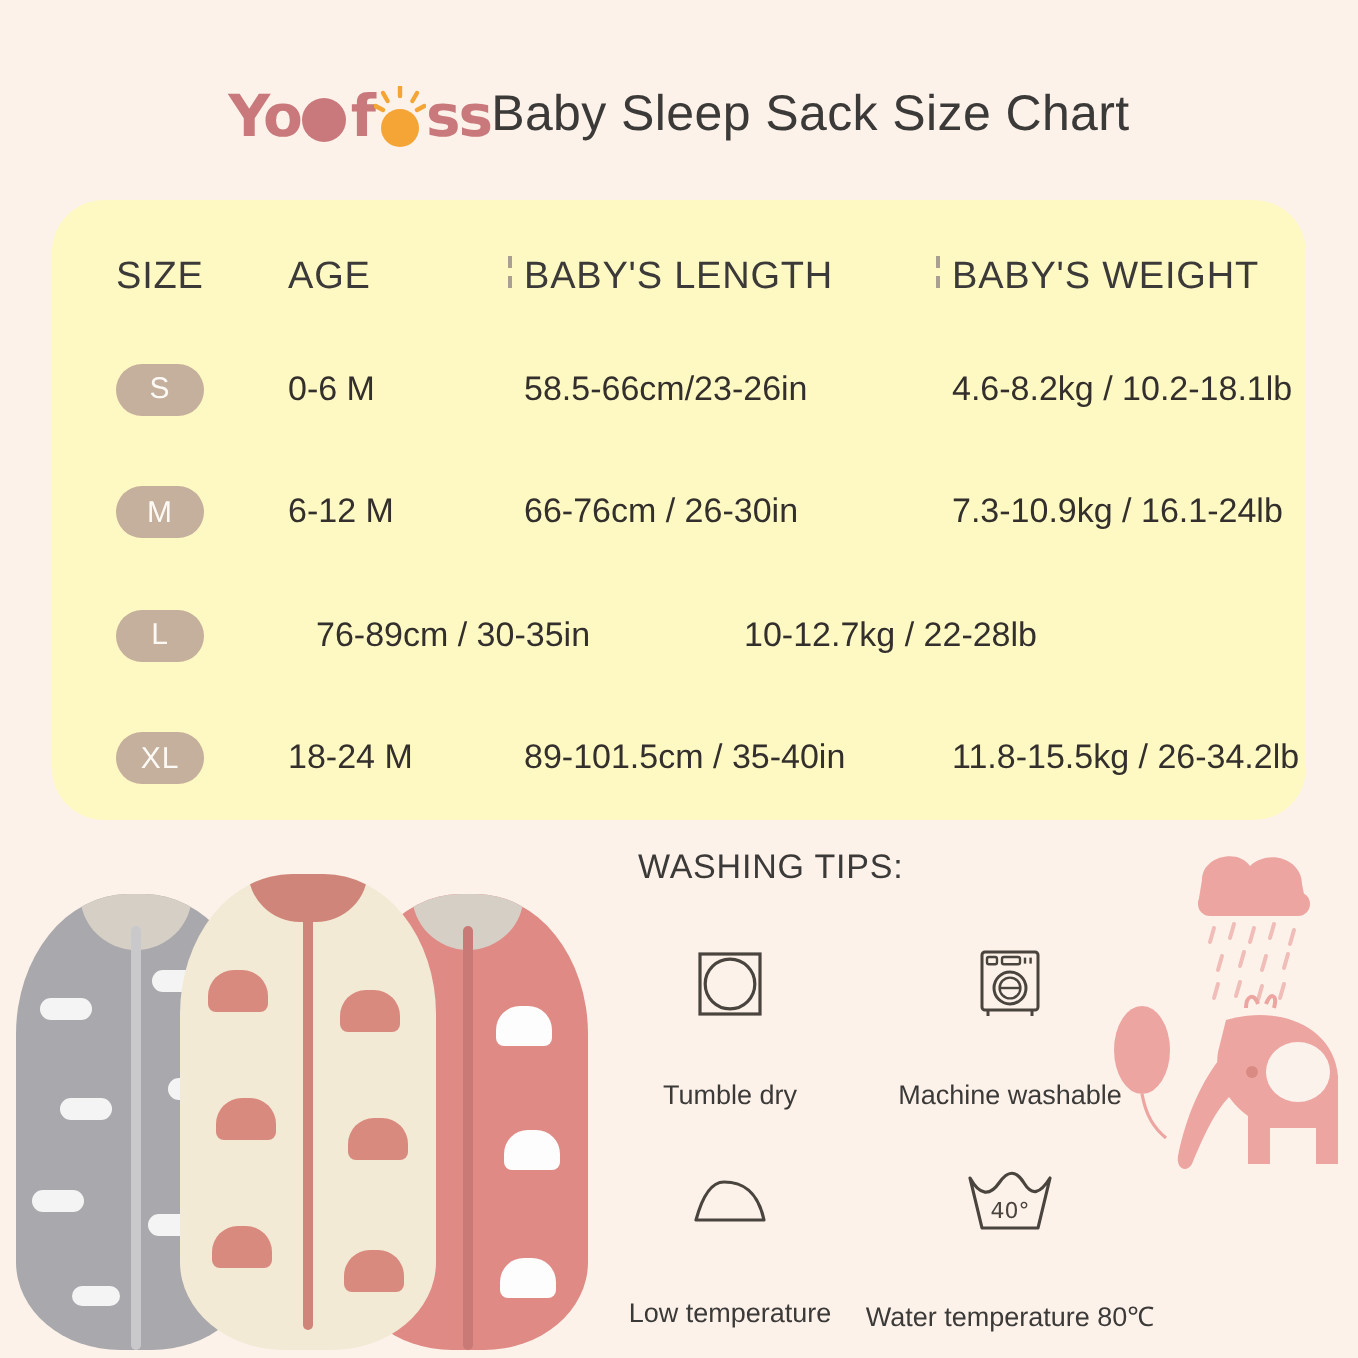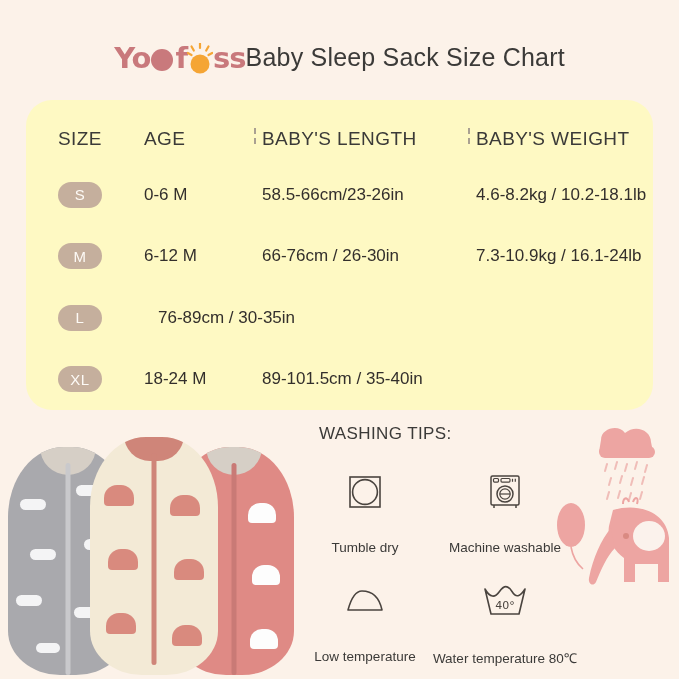--- a/index.html
+++ b/index.html
@@ -295,30 +295,32 @@
       <div class="c-weight cell">7.3-10.9kg / 16.1-24lb</div>
     </div>
 
     <div class="row">
       <div class="c-size">
         <span class="badge">L</span>
       </div>
       <div class="c-sep"></div>
       <div class="c-length cell">76-89cm / 30-35in</div>
       <div class="c-sep"></div>
+      <div class="c-weight cell">10-12.7kg / 22-28lb</div>
     </div>
 
     <div class="row">
       <div class="c-size">
         <span class="badge">XL</span>
       </div>
       <div class="c-age    cell">18-24 M</div>
       <div class="c-sep"></div>
       <div class="c-length cell">89-101.5cm / 35-40in</div>
       <div class="c-sep"></div>
+      <div class="c-weight cell">11.8-15.5kg / 26-34.2lb</div>
     </div>
 
   </div>
 </div>
 
 <div class="bottom">
 
   <div class="products">
 
     <div class="sack sack-gray">

